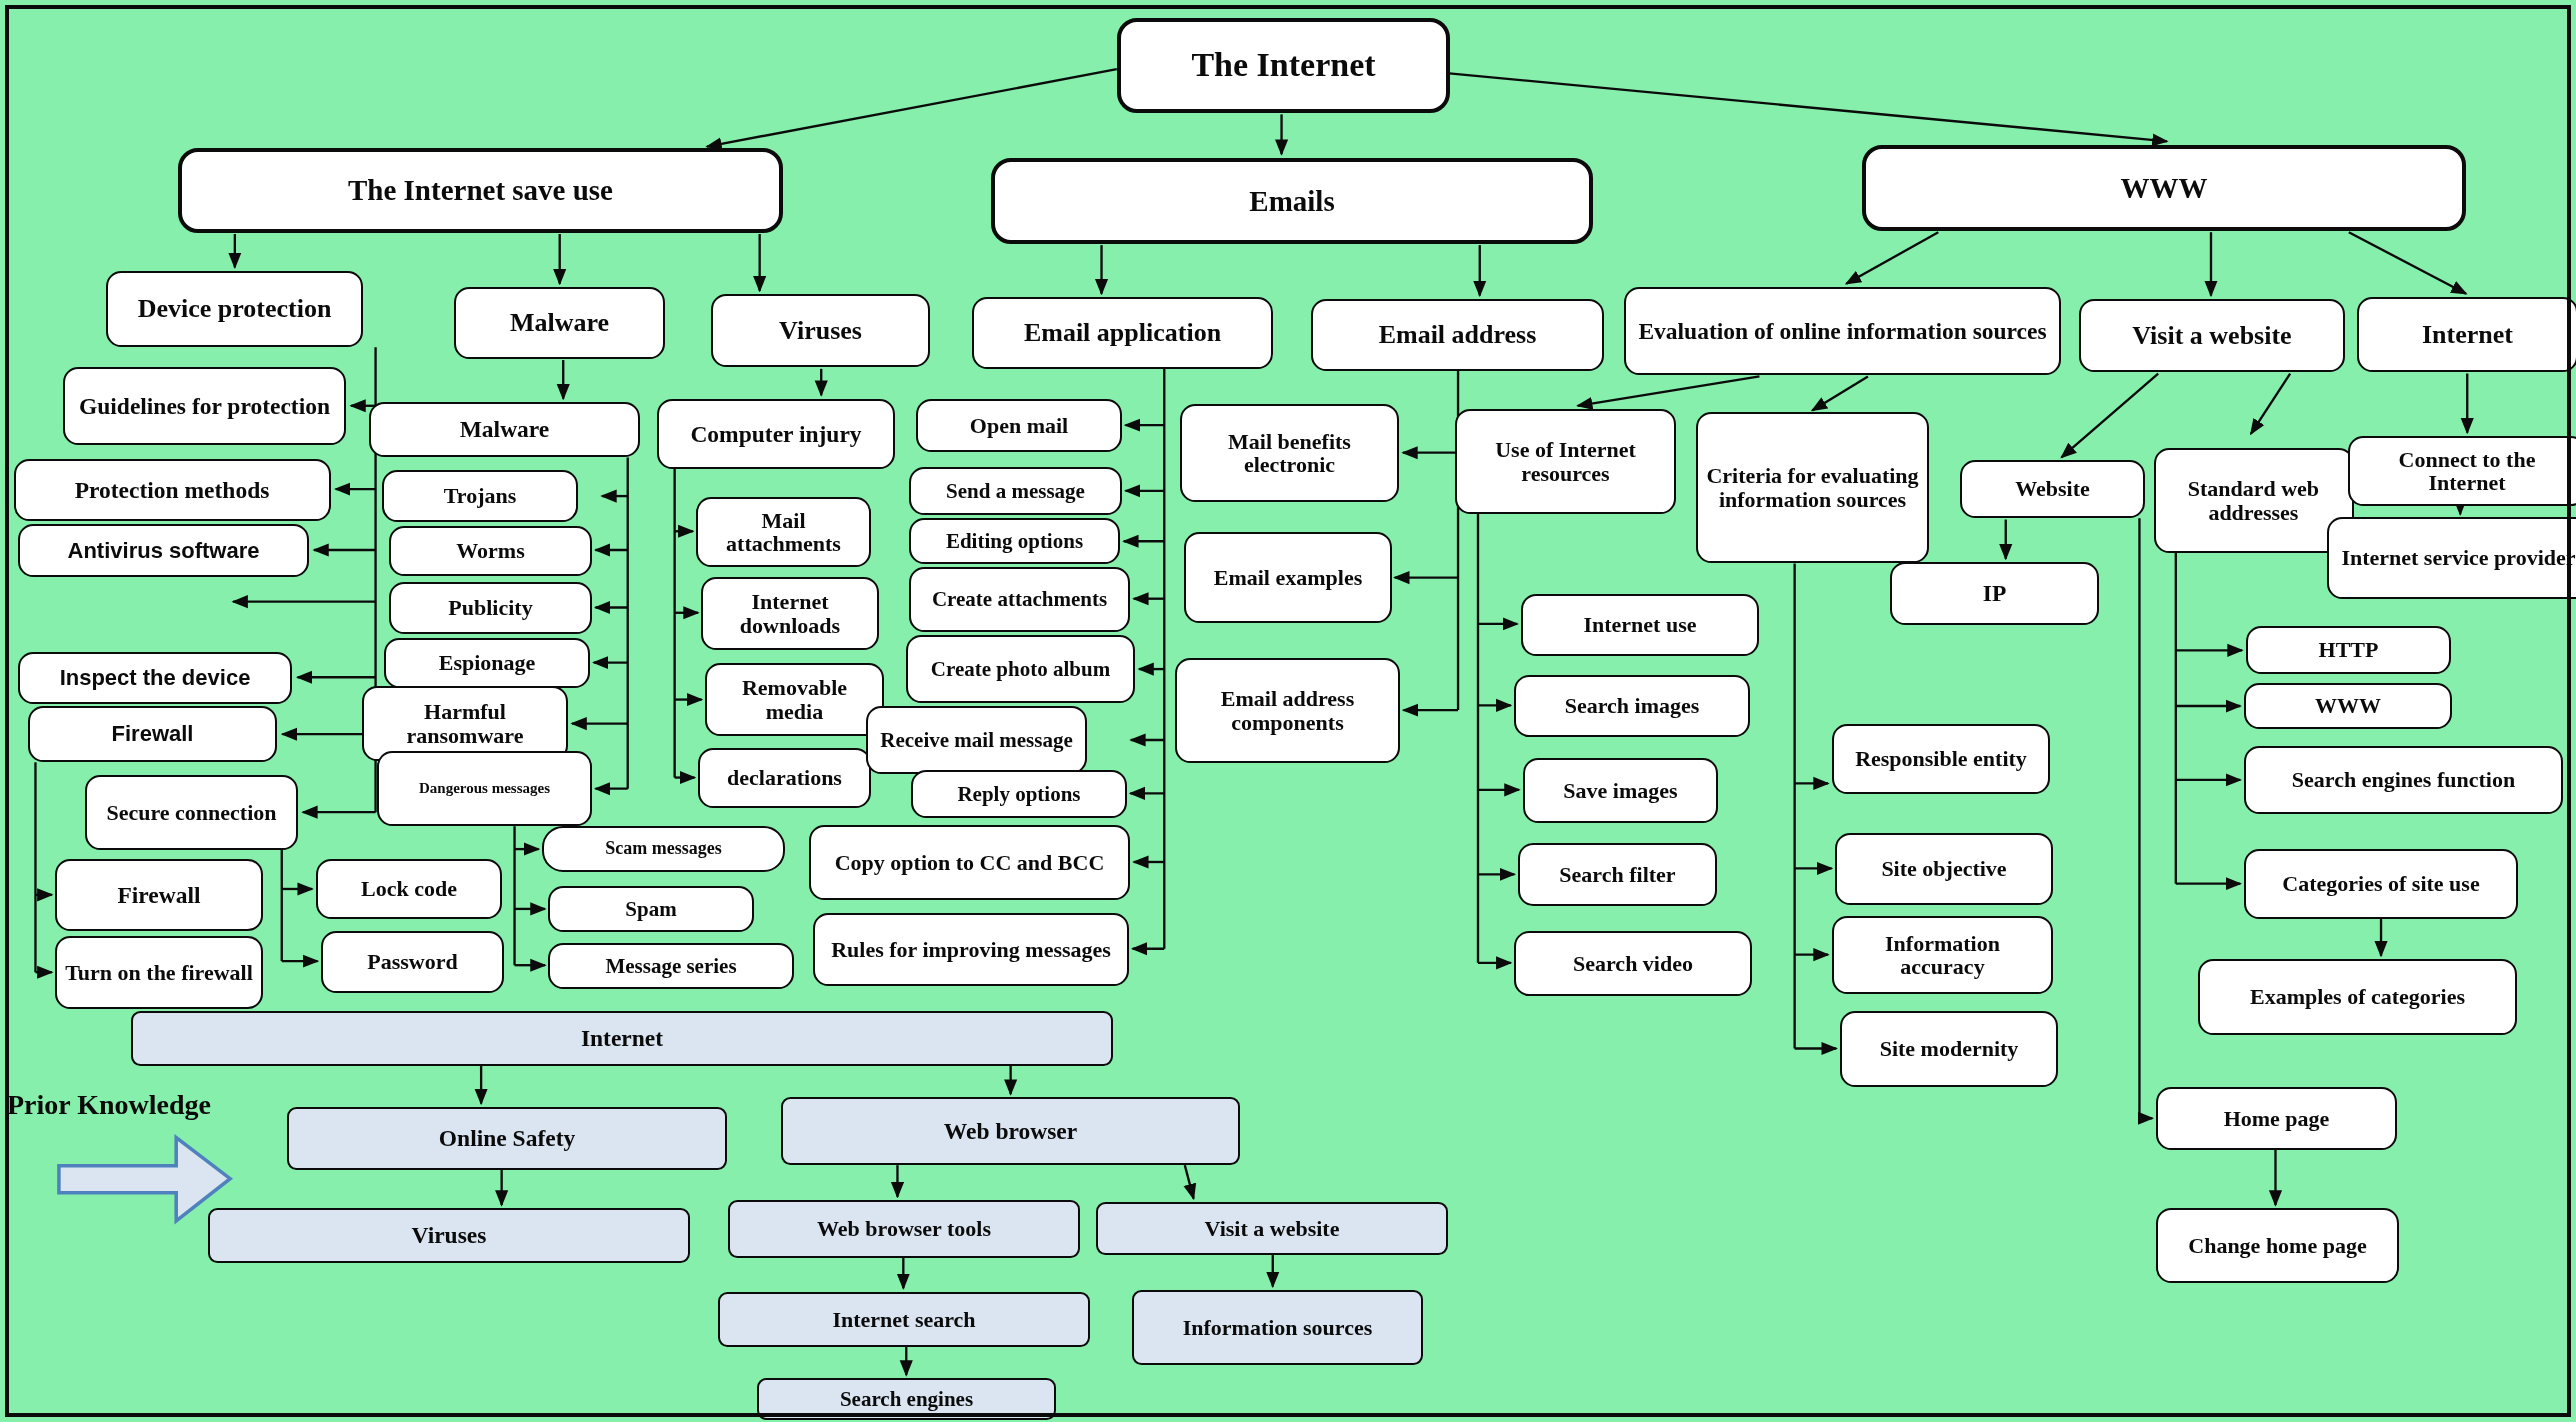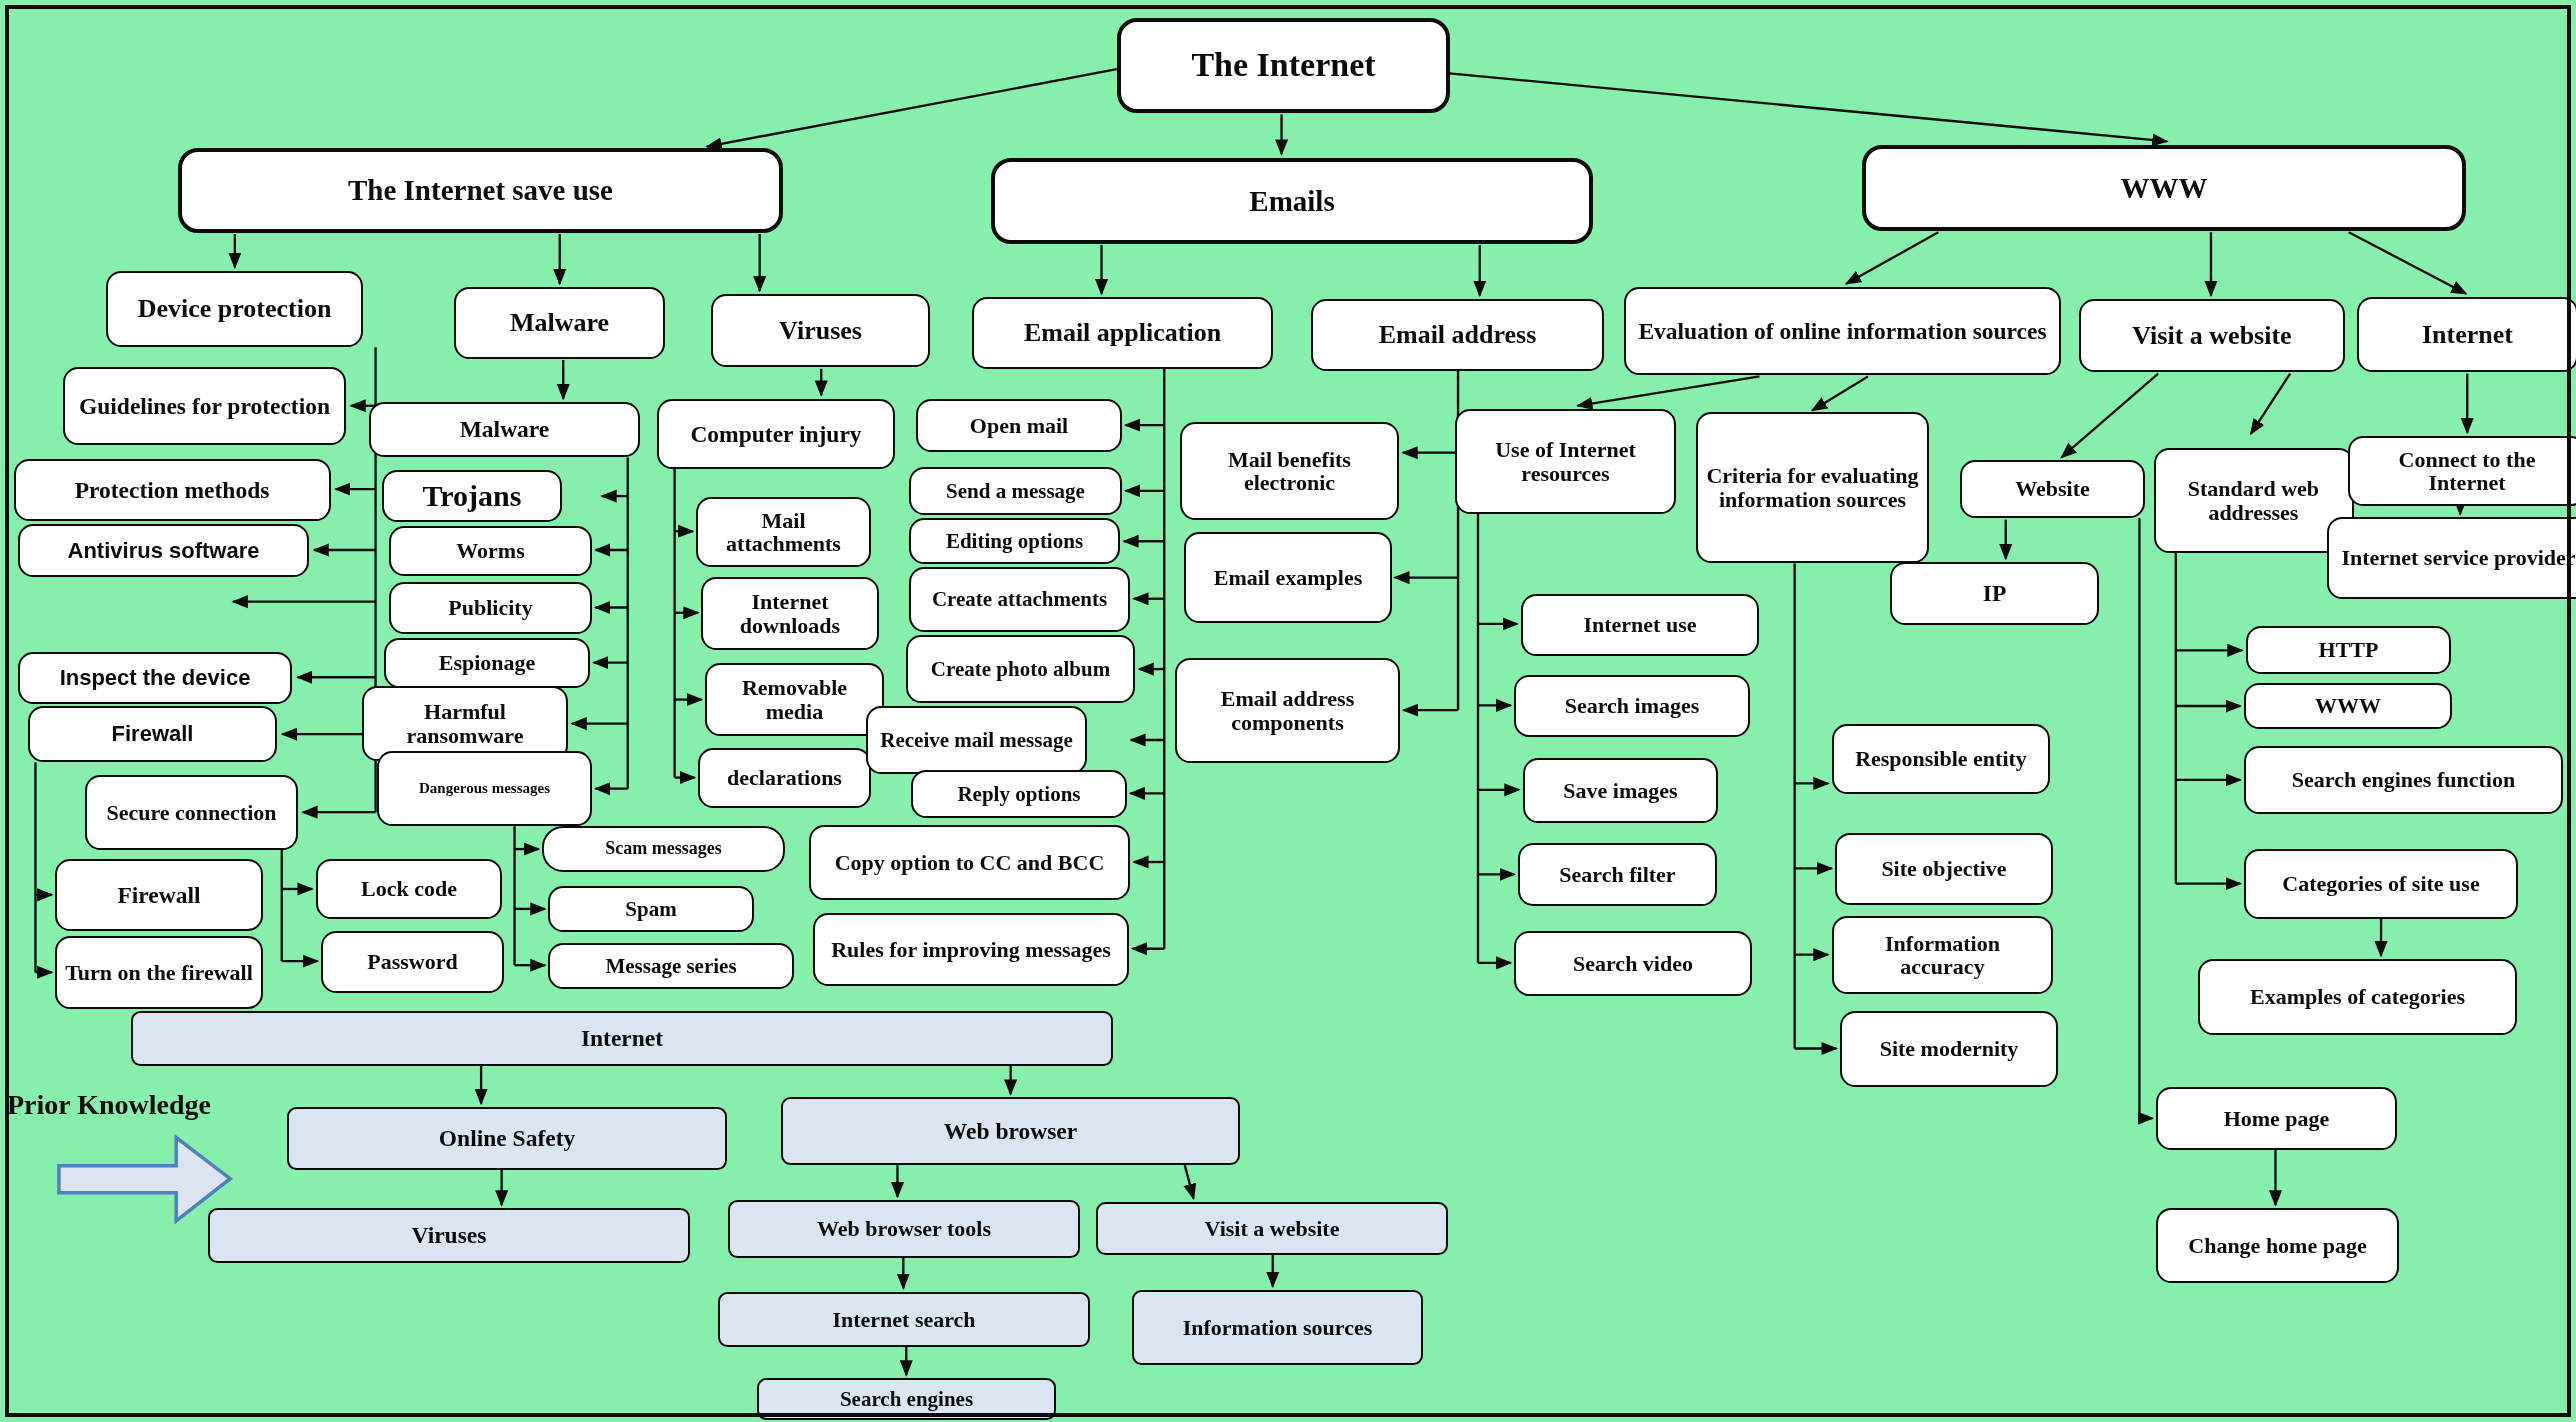--- a/index.html
+++ b/index.html
@@ -139,21 +139,21 @@
       <div class="node" style="left: 13.5px; top: 459px; width: 317px; height: 62px; font-size: 23.5px;">Protection methods</div>
       <div class="node sans" style="left: 18px; top: 524px; width: 291px; height: 53px; font-size: 22px;">Antivirus software</div>
       <div class="node sans" style="left: 18px; top: 652px; width: 274px; height: 52px; font-size: 22px;">Inspect the device</div>
       <div class="node sans" style="left: 28px; top: 706px; width: 249px; height: 56px; font-size: 22px;">Firewall</div>
       <div class="node" style="left: 85px; top: 775px; width: 213px; height: 75px; font-size: 22px;">Secure connection</div>
       <div class="node" style="left: 55px; top: 859px; width: 208px; height: 72px; font-size: 23.5px;">Firewall</div>
       <div class="node" style="left: 55px; top: 936px; width: 208px; height: 73px; font-size: 22px;">Turn on the firewall</div>
       <div class="node" style="left: 316px; top: 859px; width: 186px; height: 60px; font-size: 22px;">Lock code</div>
       <div class="node" style="left: 321px; top: 931px; width: 183px; height: 62px; font-size: 22px;">Password</div>
       <div class="node" style="left: 369px; top: 402px; width: 271px; height: 55px; font-size: 23.5px;">Malware</div>
-      <div class="node" style="left: 382px; top: 470px; width: 180px; height: 52px; font-size: 30px; font-family: Liberation Serif, serif;">Trojans</div>
+      <div class="node" style="left: 382px; top: 470px; width: 196px; height: 52px; font-size: 22px; font-family: Liberation Serif, serif;">Trojans</div>
       <div class="node" style="left: 389px; top: 526px; width: 203px; height: 50px; font-size: 22px;">Worms</div>
       <div class="node" style="left: 389px; top: 582px; width: 203px; height: 52px; font-size: 22px;">Publicity</div>
       <div class="node" style="left: 384px; top: 638px; width: 206px; height: 50px; font-size: 22px;">Espionage</div>
       <div class="node" style="left: 362px; top: 686px; width: 206px; height: 75px; font-size: 22px;">Harmful ransomware</div>
       <div class="node" style="left: 377px; top: 751px; width: 215px; height: 75px; font-size: 15px;">Dangerous messages</div>
       <div class="node" style="left: 542px; top: 826px; width: 243px; height: 46px; font-size: 18px; border-radius: 21px;">Scam messages</div>
       <div class="node" style="left: 548px; top: 886px; width: 206px; height: 46px; font-size: 21px;">Spam</div>
       <div class="node" style="left: 548px; top: 943px; width: 246px; height: 46px; font-size: 21px;">Message series</div>
       <div class="node" style="left: 657px; top: 399px; width: 238px; height: 70px; font-size: 23.5px;">Computer injury</div>
       <div class="node" style="left: 696px; top: 497px; width: 175px; height: 70px; font-size: 22px;">Mail attachments</div>
@@ -162,21 +162,21 @@
       <div class="node" style="left: 698px; top: 748px; width: 173px; height: 60px; font-size: 22px;">declarations</div>
       <div class="node" style="left: 916px; top: 399px; width: 206px; height: 53px; font-size: 22px;">Open mail</div>
       <div class="node" style="left: 909px; top: 467px; width: 213px; height: 48px; font-size: 21px;">Send a message</div>
       <div class="node" style="left: 909px; top: 518px; width: 211px; height: 46px; font-size: 21px;">Editing options</div>
       <div class="node" style="left: 909px; top: 567px; width: 221px; height: 65px; font-size: 21px;">Create attachments</div>
       <div class="node" style="left: 906px; top: 635px; width: 229px; height: 68px; font-size: 21px;">Create photo album</div>
       <div class="node" style="left: 866px; top: 706px; width: 221px; height: 68px; font-size: 21px;">Receive mail message</div>
       <div class="node" style="left: 911px; top: 770px; width: 216px; height: 48px; font-size: 21px;">Reply options</div>
       <div class="node" style="left: 809px; top: 825px; width: 321px; height: 75px; font-size: 22px;">Copy option to CC and BCC</div>
       <div class="node" style="left: 813px; top: 913px; width: 316px; height: 73px; font-size: 22px;">Rules for improving messages</div>
-      <div class="node" style="left: 1180px; top: 404px; width: 219px; height: 98px; font-size: 22px; margin-top: 18px;">Mail benefits electronic</div>
+      <div class="node" style="left: 1180px; top: 404px; width: 219px; height: 98px; font-size: 22px;">Mail benefits electronic</div>
       <div class="node" style="left: 1184px; top: 532px; width: 208px; height: 91px; font-size: 22px;">Email examples</div>
       <div class="node" style="left: 1175px; top: 658px; width: 225px; height: 105px; font-size: 22px;">Email address components</div>
       <div class="node" style="left: 1455px; top: 409px; width: 221px; height: 105px; font-size: 22px;">Use of Internet resources</div>
       <div class="node" style="left: 1696px; top: 412px; width: 233px; height: 151px; font-size: 22px;">Criteria for evaluating information sources</div>
       <div class="node" style="left: 1521px; top: 594px; width: 238px; height: 62px; font-size: 22px;">Internet use</div>
       <div class="node" style="left: 1514px; top: 675px; width: 236px; height: 62px; font-size: 22px;">Search images</div>
       <div class="node" style="left: 1523px; top: 758px; width: 195px; height: 65px; font-size: 22px;">Save images</div>
       <div class="node" style="left: 1518px; top: 843px; width: 199px; height: 63px; font-size: 22px;">Search filter</div>
       <div class="node" style="left: 1514px; top: 931px; width: 238px; height: 65px; font-size: 22px;">Search video</div>
       <div class="node" style="left: 1832px; top: 724px; width: 218px; height: 70px; font-size: 22px;">Responsible entity</div>

